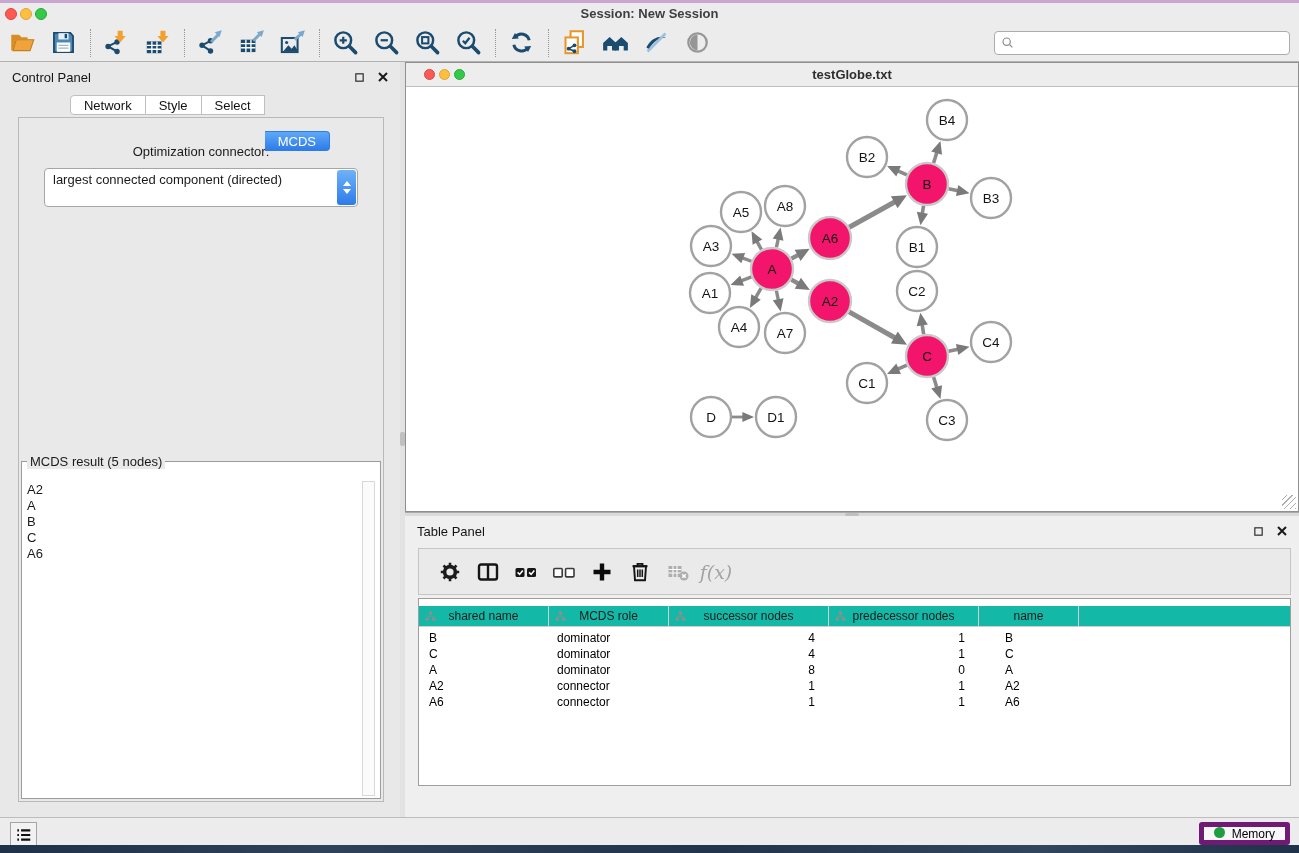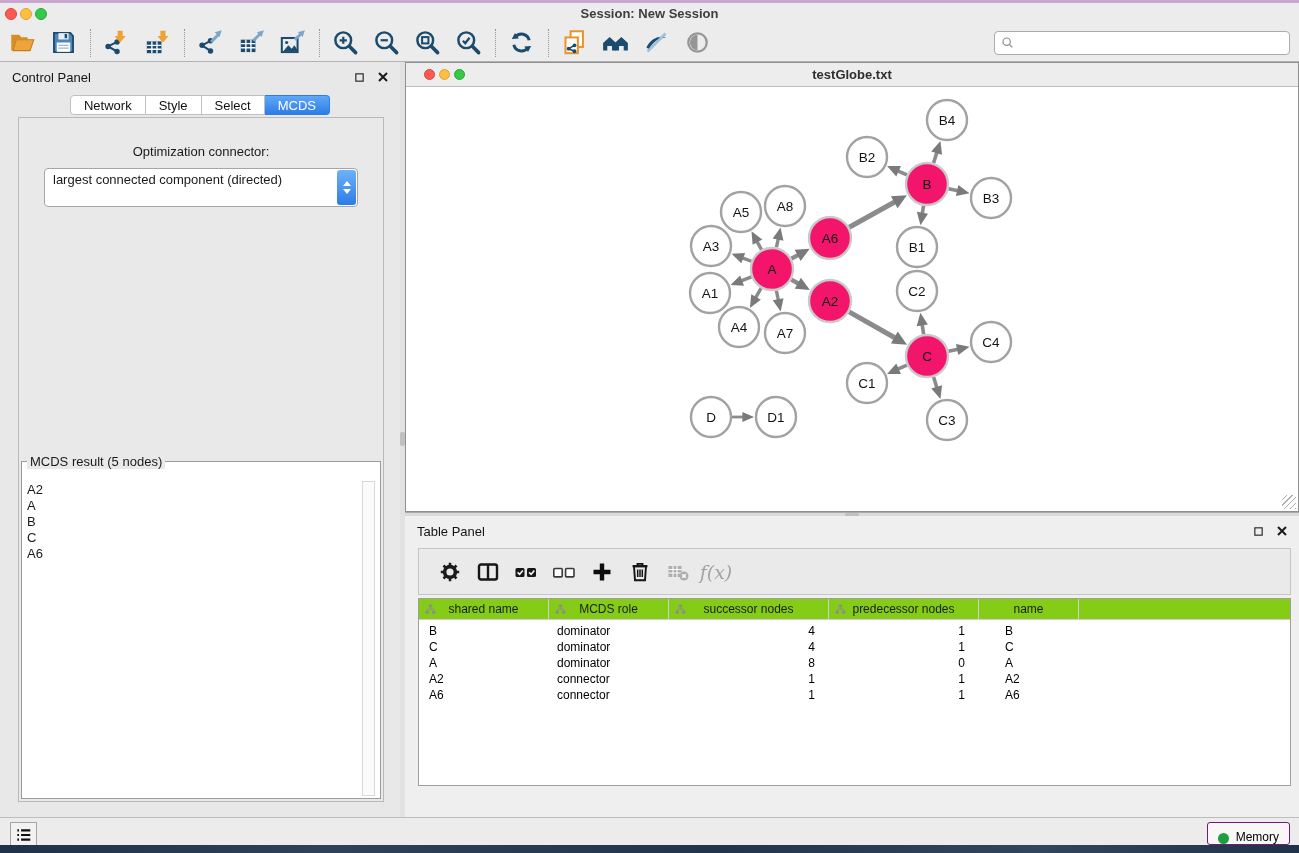--- a/index.html
+++ b/index.html
@@ -39,21 +39,21 @@
   .panel-btns { position:absolute; right:10px; top:8px; display:flex; gap:10px; align-items:center; }
   .panel-btn { background:none; border:none; width:14px; height:14px; display:flex;
     align-items:center; justify-content:center; cursor:pointer; padding:0; }
 
   
   .control-panel { position:absolute; left:0; top:62px; width:400px; height:755px; background:#E8E8E8; }
   .cp-tabs { position:absolute; top:33px; left:0; width:100%; display:flex; justify-content:center; z-index:2; }
   .seg { height:20px; padding:0 13px; background:#FFF; border:1px solid #BFBFBF; border-left:none;
     font-size:13px; line-height:20px; cursor:pointer; font-family:"Liberation Sans",sans-serif; color:#111; }
   .seg:first-child { border-left:1px solid #BFBFBF; border-radius:4px 0 0 4px; }
-  .seg:last-child { border-radius:0 4px 4px 0; }
+  .seg:last-child { border-radius:0 4px 4px 0;margin-top:36px; }
   .seg.active { background:linear-gradient(#5FA9F8,#2E7CE8); color:#FFF; border-color:#2E7CE8; }
   .cp-body { position:absolute; top:55px; left:18px; width:366px; height:685px;
     background:#E9E9E9; border:1px solid #B9B9B9; }
   .crit-label { margin-top:26px; text-align:center; font-size:13px; }
   .combo { margin:9px auto 0; width:314px; height:39px; background:#FFF; border:1px solid #A6A6A6;
     border-radius:4px; position:relative; font-size:13px; line-height:21px; padding-left:8px; cursor:pointer; }
   .combo .spin { position:absolute; right:1px; top:1px; bottom:1px; width:19px; border-radius:3px;
     background:linear-gradient(#6FB2F9,#2C7BE8); display:flex; flex-direction:column;
     align-items:center; justify-content:center; gap:3px; }
   .chev-up { width:0; height:0; border-left:4px solid transparent; border-right:4px solid transparent;
@@ -93,40 +93,40 @@
   
   .table-panel { position:absolute; left:405px; top:516px; width:894px; height:301px; background:#EFEFEF; }
   .tp-toolbar { position:absolute; left:13px; right:8px; top:32px; height:47px; background:#EAEAEA;
     border:1px solid #C5C5C5; display:flex; align-items:center; padding-left:14px; }
   .tp-btn { width:34px; height:34px; margin-right:4px; background:none; border:none;
     display:flex; align-items:center; justify-content:center; cursor:pointer; }
   .tp-btn.disabled { opacity:.9; cursor:default; }
   .fx-label { font-style:italic; font-size:19px; color:#9B9B9B; font-family:"DejaVu Serif", serif; }
   .tp-table { position:absolute; left:13px; right:8px; top:82px; height:188px; background:#FFF;
     border:1px solid #9E9E9E; overflow:hidden; }
-  .thead { display:flex; height:21px; background:#84cc16; border-bottom:1px solid #CFCFCF; }
+  .thead { display:flex; height:21px; background:#14b8a6; border-bottom:1px solid #CFCFCF;margin-top:7px; }
   .th { position:relative; display:flex; align-items:center; justify-content:center;
     font-size:12px; color:#1C1C1C; border-right:1px solid #CFCFCF; height:100%; }
   .th .th-icon { position:absolute; left:6px; top:5px; }
   .tbody { padding-top:3px; }
   .trow { display:flex; height:16px; font-size:12px; align-items:center; color:#000; }
   .td { display:block; height:16px; line-height:16px; overflow:hidden; }
   .td.c0 { padding-left:10px; }
   .td.c1 { padding-left:8px; }
   .td.c2, .td.c3 { text-align:right; padding-right:14px; }
   .td.c4 { padding-left:26px; }
   .tp-tabs { position:absolute; left:0; right:0; top:274px; display:flex; justify-content:center; }
 
   
   .statusbar { position:absolute; left:0; top:817px; right:0; height:28px; background:#ECECEC;
     border-top:1px solid #BDBDBD; }
   .list-btn { position:absolute; left:10px; top:4px; width:27px; height:25px; background:#F2F2F2;
     border:1px solid #A5A5A5; display:flex; align-items:center; justify-content:center; cursor:pointer; }
   .memory-btn { position:absolute; right:9px; top:4px; height:23px; padding:0 10px; display:flex;
-    align-items:flex-end; gap:7px; background:#F7F7F7; border:1px solid #701a75; border-radius:3px;
+    align-items:flex-start; gap:7px; background:#F7F7F7; border:5px solid #701a75; border-radius:3px;
     font-size:12px; cursor:pointer; font-family:"Liberation Sans",sans-serif; }
   .memory-dot { width:11px; height:11px; border-radius:50%; background:#1E9E3E; }
 </style>
 </head>
 <body>
 
 <svg width="0" height="0" style="position:absolute">
 <defs>
   <symbol id="sym-open-file-icon" viewBox="0 0 24 24">
     <path d="M2 5.2h7l2 2.2h5.5v2H6.2L3.4 19H2z" fill="#D98E23"></path>

